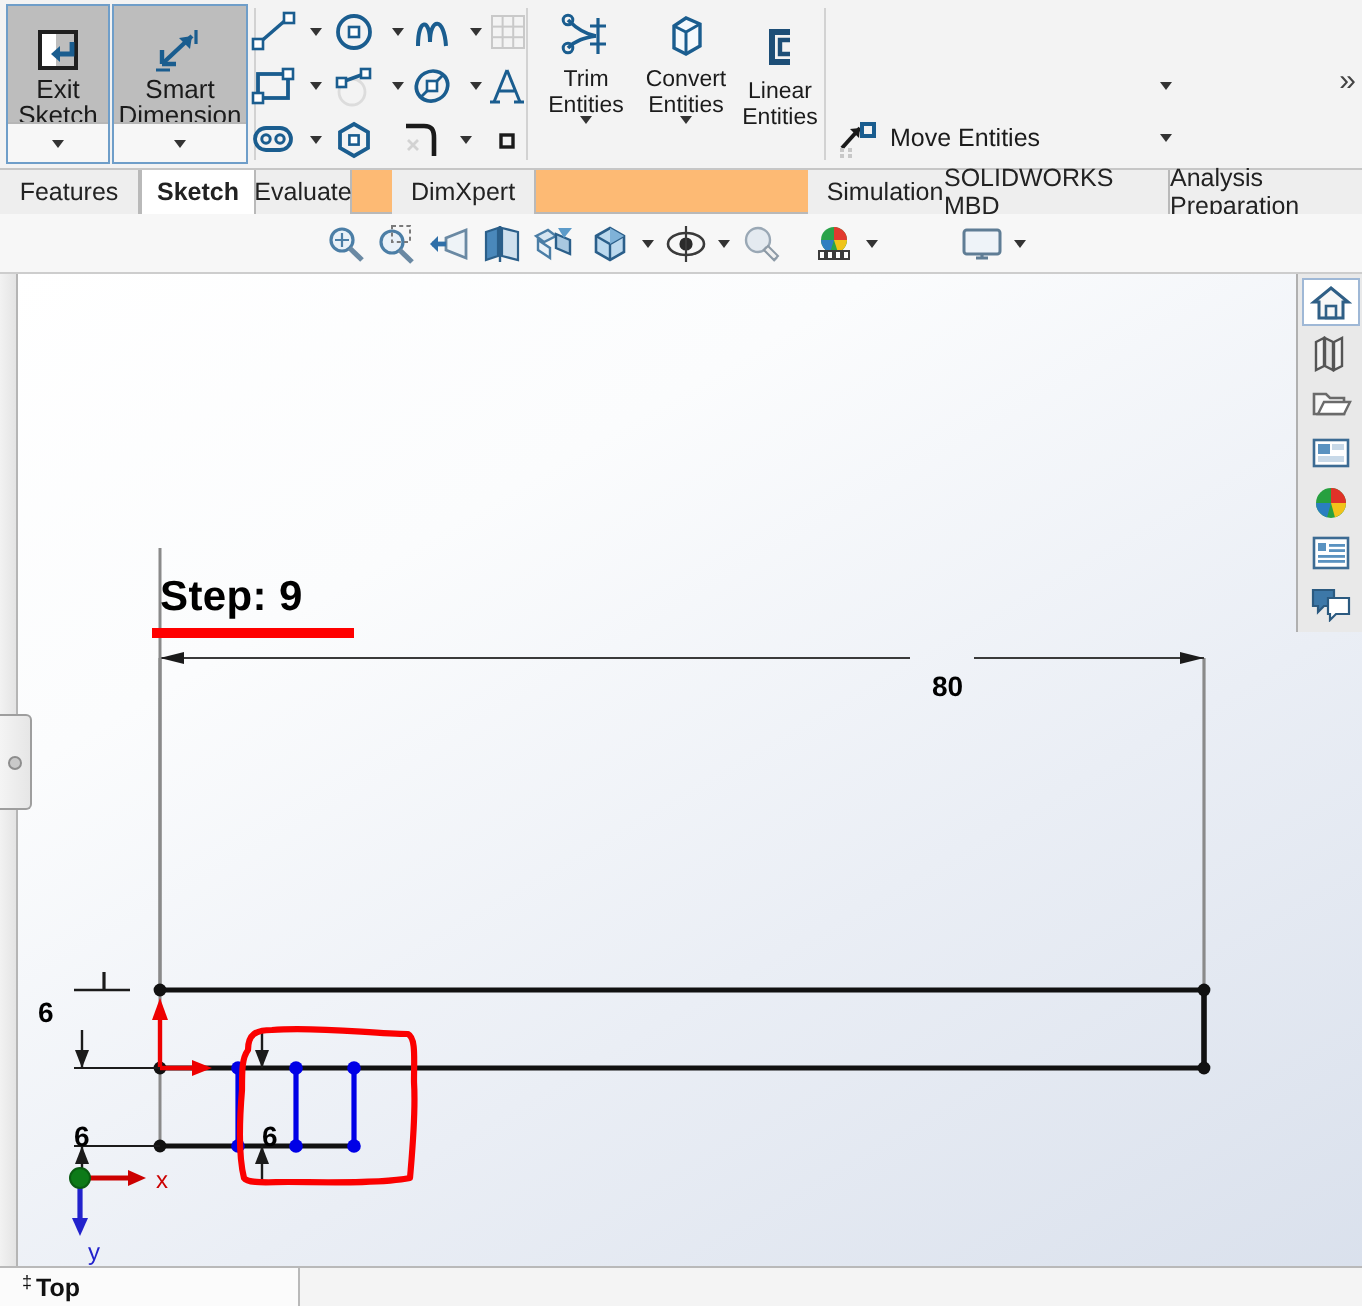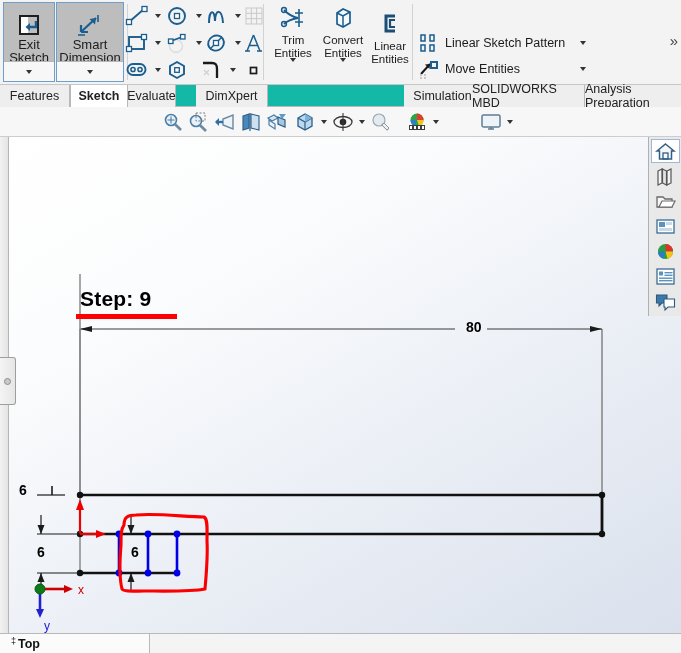--- a/index.html
+++ b/index.html
@@ -58,21 +58,21 @@
   
   .listcmd{position:absolute;height:24px;display:flex;align-items:center;}
   .listcmd .li{width:26px;height:22px;display:flex;align-items:center;justify-content:center;}
   .listcmd .lt{font-size:12.5px;color:#1b1b1b;margin-left:3px;white-space:nowrap;}
 
   .expander{position:absolute;right:3px;top:32px;font-size:15px;color:#444;cursor:pointer;}
 
   
   .tabbar{
     position:absolute;left:0;top:85px;width:681px;height:22px;
-    background:#14b8a6;border-bottom:1px solid #b9b9b9;
+    background:#fdba74;border-bottom:1px solid #b9b9b9;
     box-sizing:border-box;
   }
   .tab{
     position:absolute;top:0;height:22px;
     display:flex;align-items:center;justify-content:center;
     font-size:12.5px;color:#222;
     border-right:1px solid #b9b9b9;
     box-sizing:border-box;
     background:#eeeeee;
   }
@@ -140,21 +140,21 @@
   }
   .status-left{
     position:absolute;left:0;top:0;height:19px;width:150px;
     background:#fbfbfb;border-right:1px solid #b9b9b9;
     display:flex;align-items:center;box-sizing:border-box;
     padding-left:18px;
   }
   .status-left .txt{font-size:12.5px;font-weight:bold;color:#111;}
   .status-left .sup{font-size:9px;color:#111;position:absolute;left:11px;top:2px;}
 
-  .dimtext{position:absolute;font-size:14px;font-weight:bold;color:#000;font-family:"Liberation Sans",sans-serif;}
+  .dimtext{position:absolute;font-size:14px;font-weight:bold;color:#000;font-family:"Liberation Sans",sans-serif;margin-top:16px;}
 </style>
 </head>
 <body>
 
 <div id="app">
 
   <div class="ribbon">
     <div class="ribbon-inner">
 
       <div class="bigbtn" style="left:3px;">
@@ -371,33 +371,20 @@
         </div>
         <div class="lbl">
           <span>Linear</span><br>
           <span>Entities</span>
         </div>
       </div>
 
       <div class="vsep" style="left:412px;"></div>
 
 
-      <div class="listcmd" style="left:416px;top:31px;">
-        <div class="li">
-          <svg width="22" height="20" viewBox="0 0 22 20">
-            <g fill="none" stroke="#1a5d8f" stroke-width="1.5">
-              <path d="M3 2 H7 V8 H3 Z"></path>
-                <path d="M12 2 H16 V8 H12 Z"></path>
-              <path d="M3 12 H7 V18 H3 Z"></path>
-                <path d="M12 12 H16 V18 H12 Z"></path>
-            </g>
-          </svg>
-        </div>
-        <div class="lt">Linear Sketch Pattern</div>
-      </div>
       <div class="listcmd" style="left:570px;top:31px;">
         <div class="li">
             <span class="caret"></span>
           </div>
       </div>
 
       <div class="listcmd" style="left:416px;top:57px;">
         <div class="li">
           <svg width="22" height="20" viewBox="0 0 22 20">
             <path d="M3 15 L12 5" stroke="#1a1a1a" stroke-width="2"></path>

